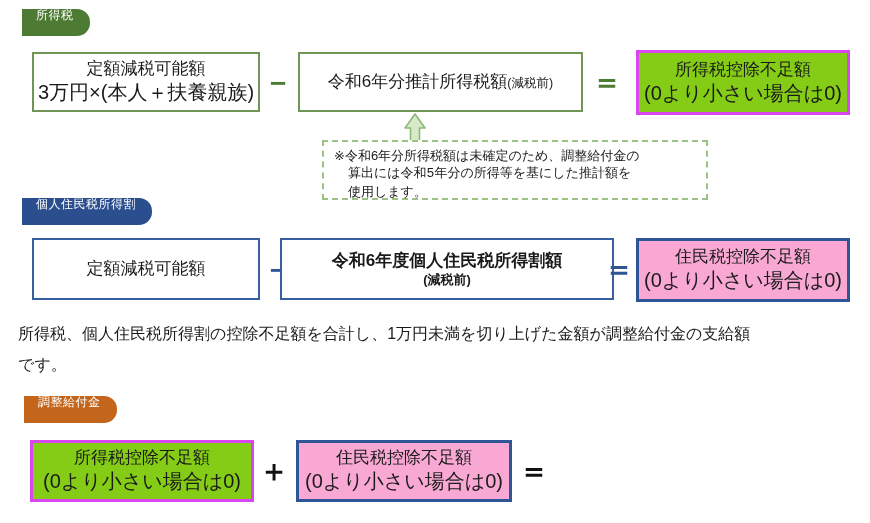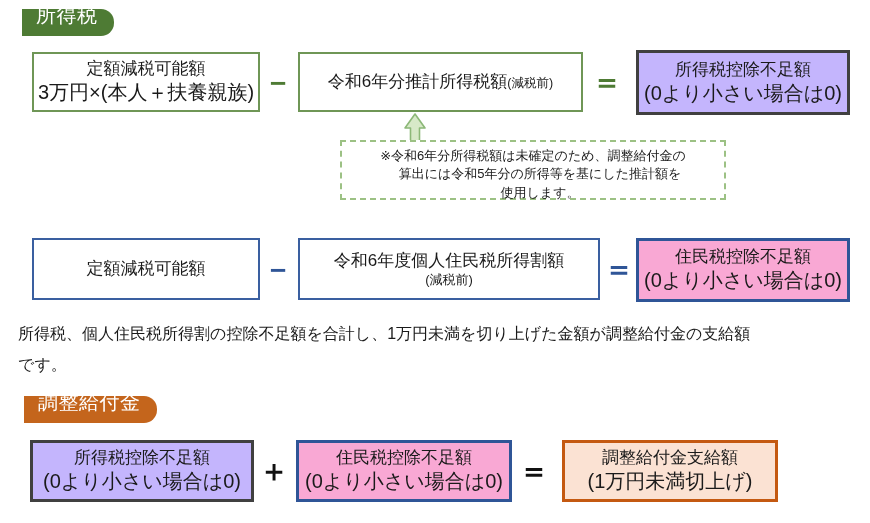--- a/index.html
+++ b/index.html
@@ -20,21 +20,21 @@
   }
 
   
   .tab {
     position: absolute;
     height: 27px;
     display: flex;
     align-items: center;
     padding: 0 16px 14px 14px;
     color: #ffffff;
-    font-size: 20px;
+    font-size: 12px;
     letter-spacing: 0.5px;
     border-radius: 0 13px 13px 0;
     white-space: nowrap;
     box-sizing: border-box;
   }
   .tab-green  { background: #4e7b34; }
   .tab-blue   { background: #2b4f8e; }
   .tab-orange { background: #c4651c; }
 
   .fbox {
@@ -49,22 +49,22 @@
     line-height: 1.28;
   }
   .fbox .l1 { font-size: 17px; white-space: nowrap; }
   .fbox .l2 { font-size: 20px; white-space: nowrap; }
   .fbox .l1 .small { font-size: 12.5px; }
 
   .border-green-thin { border: 2px solid #6f9656; }
   .border-blue-thin  { border: 2px solid #3a5fa0; }
 
   .fill-green {
-    border: 3px solid #404040;
-    background: #c4b5fd;
+    border: 3px solid #d946ef;
+    background: #84cc16;
   }
   .fill-blue {
     border: 3px solid #2f5597;
     background: #f9a8d4;
   }
   .fill-orange {
     border: 3px solid #c45911;
     background: #fbe2d3;
   }
 
@@ -87,21 +87,21 @@
     position: absolute;
     box-sizing: border-box;
     border: 2px dashed #9cc184;
     background: #ffffff;
     padding: 5px 10px 6px 10px;
     font-size: 13px;
     line-height: 1.42;
     color: #1a1a1a;
   }
   .note .ln { white-space: nowrap; display: block; }
-  .note .ind { padding-left: 14px; }
+  .note .ind { padding-left: 14px; font-family: Liberation Mono, monospace; }
 
   .note-arrow {
     position: absolute;
     width: 34px;
     height: 46px;
   }
 
   
   .para {
     position: absolute;
@@ -134,34 +134,35 @@
 
   <div class="fbox fill-green" style="left:636px; top:50px; width:214px; height:65px;">
     <span class="l1">所得税控除不足額</span>
     <span class="l2">(0より小さい場合は0)</span>
   </div>
 
   <svg class="note-arrow" style="left:398px; top:112px;" viewBox="0 0 34 46">
     <path d="M17 2 L27 16 L21.5 16 L21.5 44 L12.5 44 L12.5 16 L7 16 Z" fill="#d7e9c8" stroke="#8cb878" stroke-width="1.6" stroke-linejoin="round"></path>
   </svg>
 
-  <div class="note" style="left:340px; top:140px; width:386px; height:60px;text-align:center;">
+  <div class="note" style="left:322px; top:140px; width:386px; height:60px;">
     <span class="ln">※令和6年分所得税額は未確定のため、調整給付金の</span>
     <span class="ln ind">算出には令和5年分の所得等を基にした推計額を</span>
     <span class="ln ind">使用します。</span>
   </div>
 
+  <div class="tab tab-blue" style="left:22px; top:198px;">個人住民税所得割</div>
 
   <div class="fbox border-blue-thin" style="left:32px; top:238px; width:228px; height:62px;">
     <span class="l1">定額減税可能額</span>
   </div>
 
   <div class="op op-blue" style="left:263px; top:254px; width:30px; height:30px;">－</div>
 
-  <div class="fbox border-blue-thin" style="left:298px; top:238px; width:302px; height:62px;">
+  <div class="fbox border-blue-thin" style="left:280px; top:238px; width:334px; height:62px;font-weight:bold;">
     <span class="l1">令和6年度個人住民税所得割額</span>
     <span class="l2" style="font-size:13px;">(減税前)</span>
   </div>
 
   <div class="op op-blue" style="left:604px; top:254px; width:30px; height:30px;">＝</div>
 
   <div class="fbox fill-blue" style="left:636px; top:238px; width:214px; height:64px;">
     <span class="l1">住民税控除不足額</span>
     <span class="l2">(0より小さい場合は0)</span>
   </div>
@@ -180,18 +181,14 @@
 
   <div class="op op-black" style="left:258px; top:456px; width:32px; height:30px;">＋</div>
 
   <div class="fbox fill-blue" style="left:296px; top:440px; width:216px; height:62px;">
     <span class="l1">住民税控除不足額</span>
     <span class="l2">(0より小さい場合は0)</span>
   </div>
 
   <div class="op op-black" style="left:518px; top:456px; width:32px; height:30px;">＝</div>
 
-  <div class="fbox fill-orange" style="left:562px; top:440px; width:216px; height:62px;">
-    <span class="l1">調整給付金支給額</span>
-    <span class="l2">(1万円未満切上げ)</span>
-  </div>
 
 </div>
 
 </body></html>

